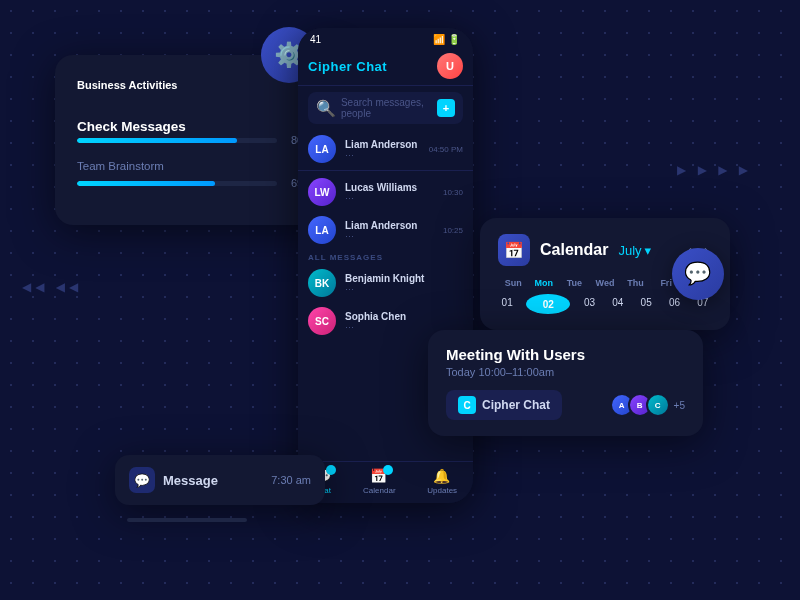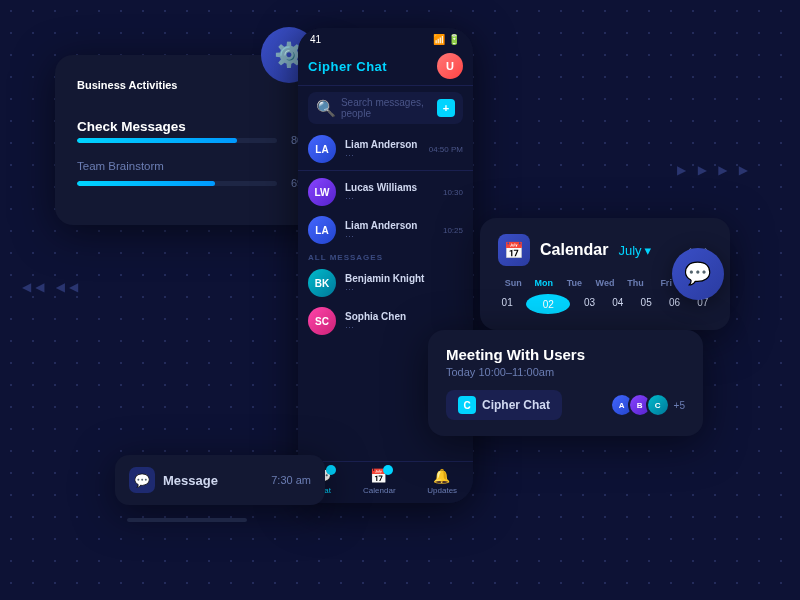--- a/index.html
+++ b/index.html
@@ -380,21 +380,21 @@
       color: #d0d8f0;
       font-size: 10px;
       padding: 3px 0;
       border-radius: 50%;
       cursor: pointer;
     }
 
     .cal-date.active {
       background: #00d4ff;
       color: #fff;
-      font-weight: 400;
+      font-weight: 700;
       border-radius: 50%;
       width: 44px;
       height: 20px;
       display: flex;
       align-items: center;
       justify-content: center;
       margin: auto;
     }
 
     

